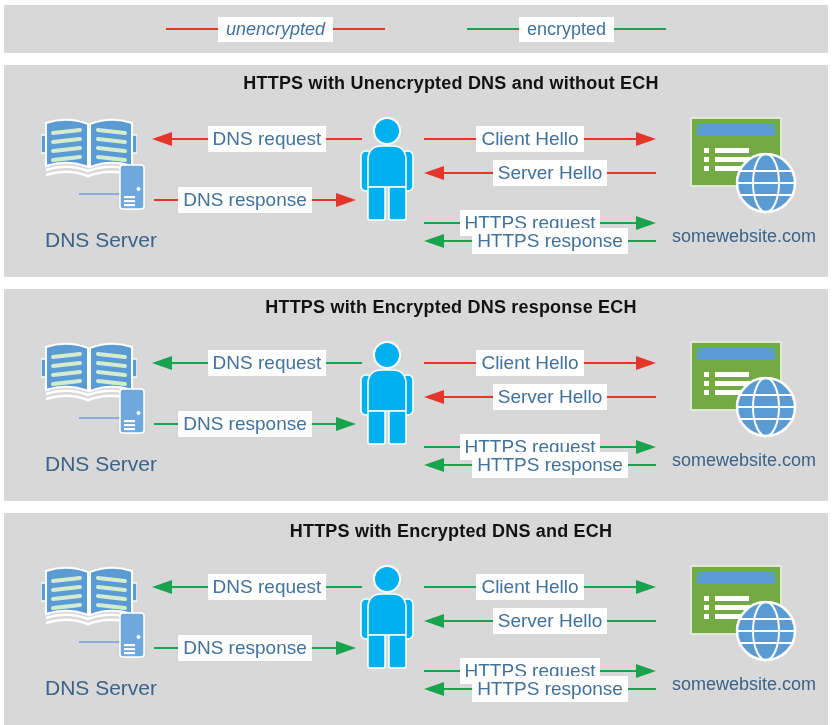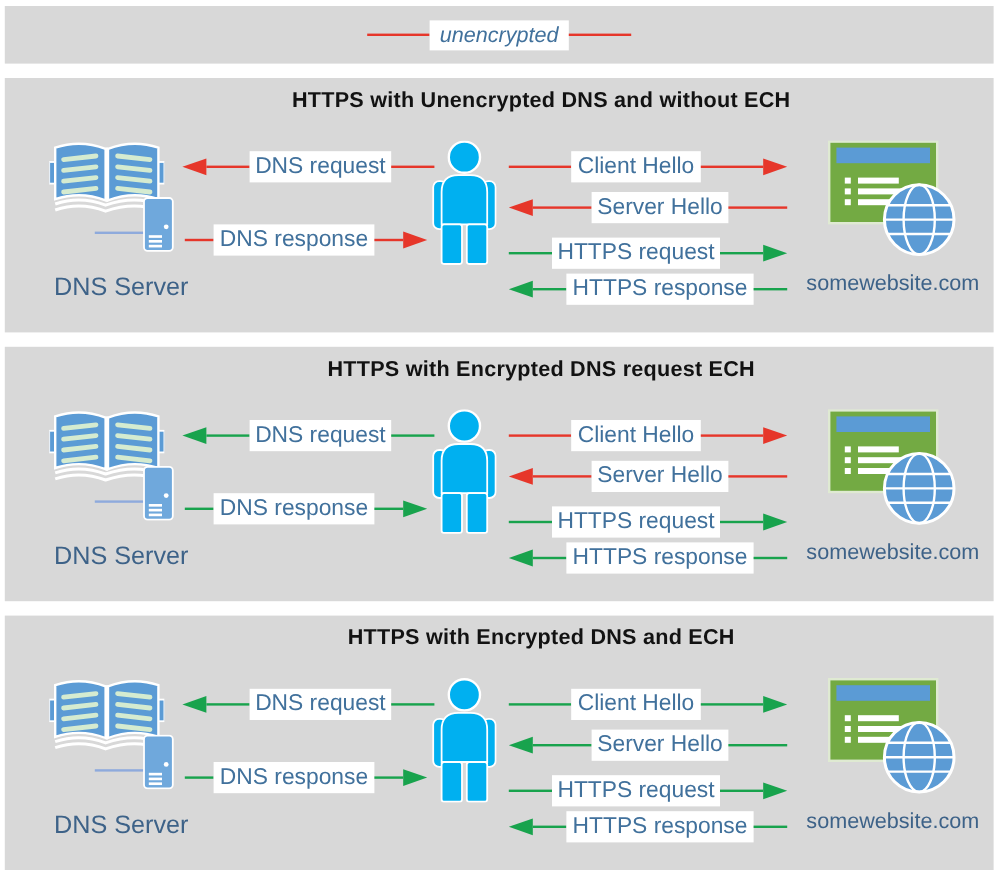--- a/index.html
+++ b/index.html
@@ -33,31 +33,36 @@
   .msg-label{background:#ffffff;color:#41719c;font-size:19px;line-height:26px;padding:0 5px;white-space:nowrap;flex:none;}
   .msg-line{flex:1;height:2px;min-width:4px;}
   .ah{width:0;height:0;border-top:7px solid transparent;border-bottom:7px solid transparent;flex:none;}
   .ah.right{border-left:20px solid #000;}
   .ah.left{border-right:20px solid #000;}
 
   .dns-row-0{left:148px;width:210px;top:60px;}
   .dns-row-1{left:150px;width:202px;top:121px;}
   .tls-row-0{left:420px;width:232px;top:60px;}
   .tls-row-1{left:420px;width:232px;top:94px;}
-  .tls-row-2{left:420px;width:232px;top:132px;}
+  .tls-row-2{left:420px;width:232px;top:144px;}
   .tls-row-3{left:420px;width:232px;top:162px;}
 </style>
 </head>
 <body>
 
 <div class="legend-bar" style="background: rgb(216, 216, 216);">
   <div class="legend-item">
     <span class="legend-line" style="background: rgb(230, 54, 42);"></span>
     <span class="legend-label" style="color: rgb(65, 113, 156); font-style: italic;">unencrypted</span>
     <span class="legend-line" style="background: rgb(230, 54, 42);"></span>
+  </div>
+  <div class="legend-item">
+    <span class="legend-line" style="background: rgb(24, 163, 77);"></span>
+    <span class="legend-label" style="color: rgb(65, 113, 156);">encrypted</span>
+    <span class="legend-line" style="background: rgb(24, 163, 77);"></span>
   </div>
 </div>
 
 <div id="panels">
   <section class="panel" style="background: rgb(216, 216, 216);">
     <h2 class="panel-title" style="color: rgb(18, 18, 18); text-align: center;">HTTPS with Unencrypted DNS and without ECH</h2>
 
     <div class="dns-group">
       <span class="connector"></span>
       <svg class="book" width="96" height="66" viewBox="0 0 96 66">
@@ -155,21 +160,21 @@
         <div class="msg-row tls-row-3">
           <span class="ah left" style="border-right-color: rgb(24, 163, 77);"></span>
           <span class="msg-line" style="background: rgb(24, 163, 77);"></span>
           <span class="msg-label">HTTPS response</span>
           <span class="msg-line" style="background: rgb(24, 163, 77);"></span>
         </div>
       </div>
   </section>
 
   <section class="panel" style="background: rgb(216, 216, 216);">
-    <h2 class="panel-title" style="color: rgb(18, 18, 18);">HTTPS with Encrypted DNS request ECH</h2>
+    <h2 class="panel-title" style="color: rgb(18, 18, 18);">HTTPS with Encrypted DNS response ECH</h2>
 
     <div class="dns-group">
       <span class="connector"></span>
       <svg class="book" width="96" height="66" viewBox="0 0 96 66">
         <rect x="0" y="20" width="6" height="18" fill="#5b9bd5" stroke="#ffffff" stroke-width="1.5"></rect>
         <rect x="90" y="20" width="6" height="18" fill="#5b9bd5" stroke="#ffffff" stroke-width="1.5"></rect>
         <path d="M5,8 Q26,1 47,9 L47,52 Q26,44 5,51 Z" fill="#5b9bd5" stroke="#ffffff" stroke-width="2"></path>
         <path d="M91,8 Q70,1 49,9 L49,52 Q70,44 91,51 Z" fill="#5b9bd5" stroke="#ffffff" stroke-width="2"></path>
         <g stroke="#d5ebd0" stroke-width="4" stroke-linecap="round">
           <path d="M12,18 L39,15"></path>

